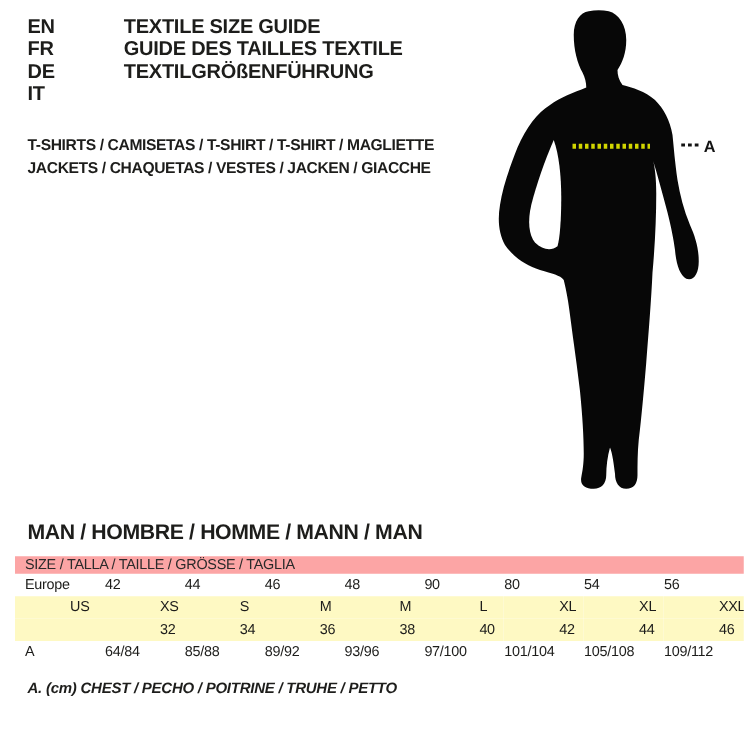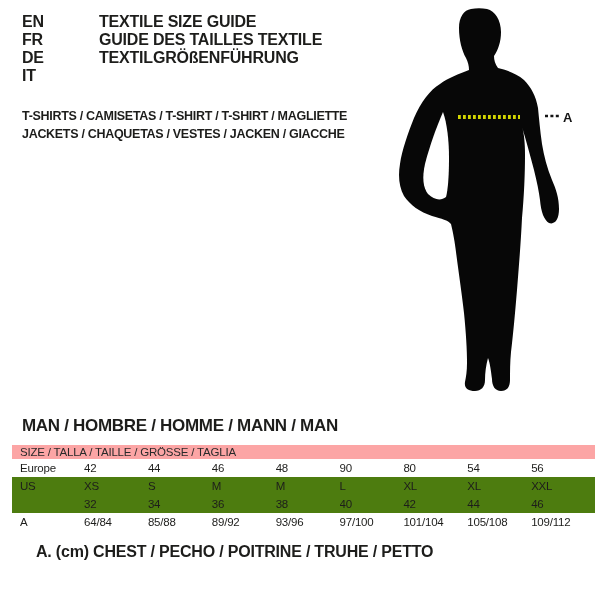--- a/index.html
+++ b/index.html
@@ -16,22 +16,22 @@
   .figure-wrap{position:absolute;left:395px;top:5px;width:180px;height:390px;}
   .section-heading{position:absolute;left:22px;top:416px;font-size:17px;font-weight:700;letter-spacing:-0.3px;}
   table.size-table{
     position:absolute;left:12px;top:445px;width:583px;
     border-collapse:collapse;table-layout:fixed;font-size:11.5px;letter-spacing:-0.2px;
   }
   table.size-table td{height:18px;padding:0;font-weight:400;overflow:hidden;white-space:nowrap;}
   table.size-table tr.head td{background:#fca5a5;text-align:left;padding-left:8px;height:14px;color:#2a2a2a;}
   table.size-table td.lbl{text-align:left;padding-left:8px;margin-top:27px;}
   table.size-table col.first{width:72px;}
-  table.size-table tr.shaded td{background:#4d7c0f;}
-  .footnote{position:absolute;left:36px;top:543px;font-size:16px;font-weight:700;letter-spacing:-0.2px;}
+  table.size-table tr.shaded td{background:#fef9c3;padding-left:44px;}
+  .footnote{position:absolute;left:22px;top:543px;font-size:12px;font-weight:700;letter-spacing:-0.2px;font-style:italic;}
 </style>
 </head>
 <body>
 
 <div class="lang-block">
   <div class="lang-row">
     <span class="lang-code">EN</span>
     <span class="lang-label">TEXTILE SIZE GUIDE</span>
   </div>
   <div class="lang-row">

